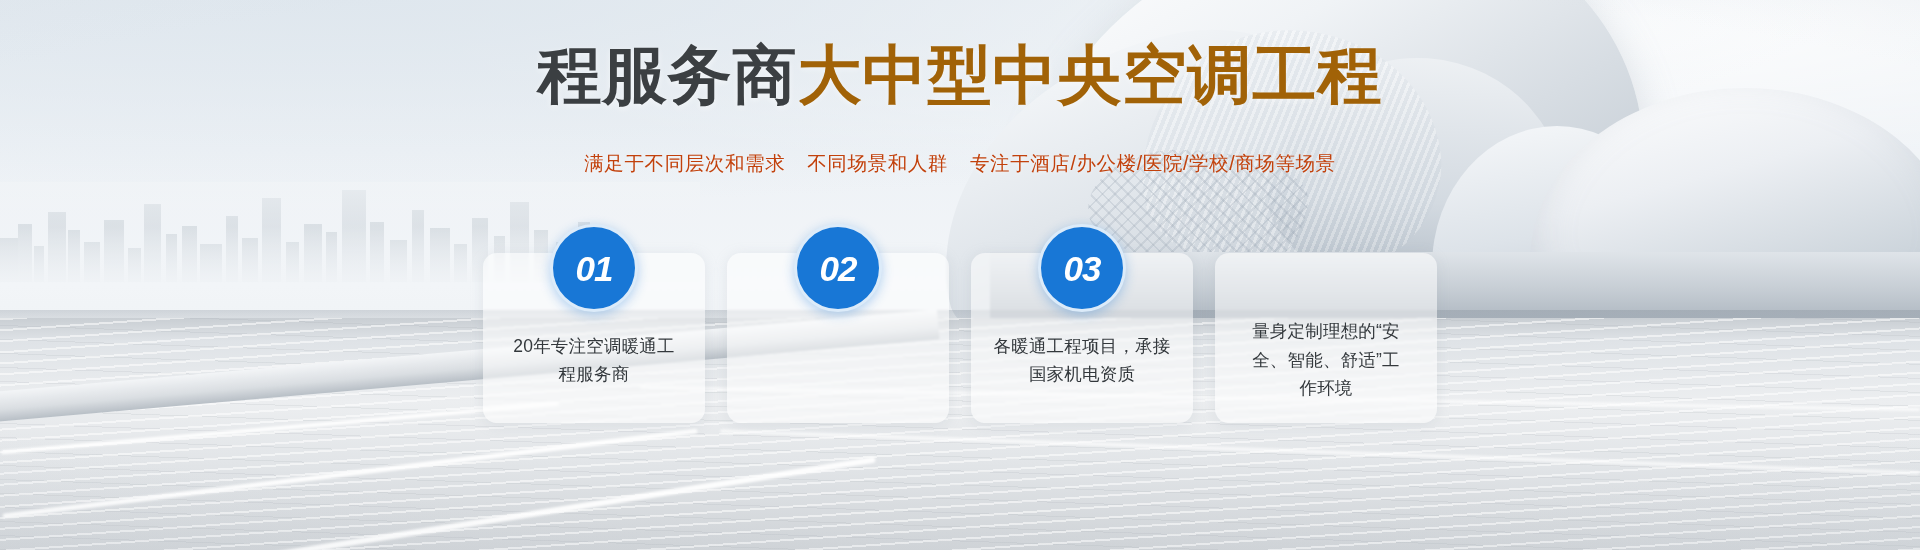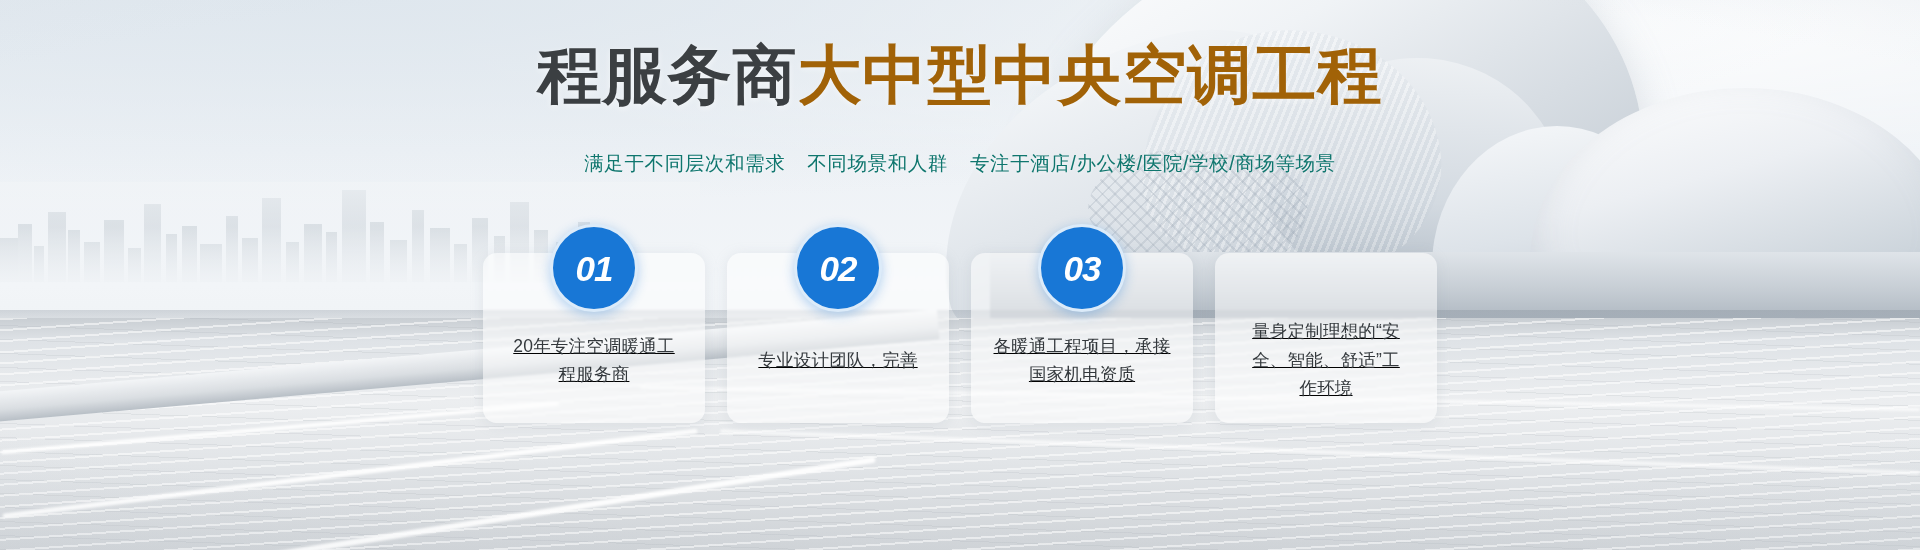--- a/index.html
+++ b/index.html
@@ -138,29 +138,29 @@
   .headline{
     position:absolute;left:0;right:0;top:36px;text-align:center;
     font-size:64px;line-height:1.22;font-weight:bold;
     letter-spacing:1px;white-space:nowrap;
   }
   .headline .dark{color:#3b3f42;text-shadow:0 2px 6px rgba(255,255,255,.55);}
   .headline .blue{color:#a16207;text-shadow:0 2px 6px rgba(255,255,255,.45);}
 
   .subhead{
     position:absolute;left:0;right:0;top:150px;text-align:center;
-    font-size:19.5px;color:#0f766e;letter-spacing:.6px;white-space:nowrap;
+    font-size:19.5px;color:#c2410c;letter-spacing:.6px;white-space:nowrap;
     text-shadow:0 1px 4px rgba(255,255,255,.6);
   }
   .subhead span{margin:0 11px;}
 
   
   .cards{
     position:absolute;left:0;right:0;top:253px;
-    display:flex;justify-content:center;align-items:flex-start;gap:22px;text-decoration:underline;
+    display:flex;justify-content:center;align-items:flex-start;gap:22px;
   }
   .card{
     position:relative;width:222px;height:170px;
     background:rgba(255,255,255,.52);
     border-radius:14px;
     box-shadow:0 2px 14px rgba(150,160,172,.18);
     display:flex;align-items:center;justify-content:center;
     backdrop-filter:blur(1px);
   }
   .badge{
@@ -265,21 +265,20 @@
         <span class="ln">20年专注空调暖通工</span>
         <span class="ln">程服务商</span>
       </div>
     </div>
 
     <div class="card">
       <div class="badge">
         <span>02</span>
       </div>
       <div class="card-text">
-        <span class="ln">专业设计团队，完善</span>
       </div>
     </div>
 
     <div class="card">
       <div class="badge">
         <span>03</span>
       </div>
       <div class="card-text">
         <span class="ln">各暖通工程项目，承接</span>
         <span class="ln">国家机电资质</span>

